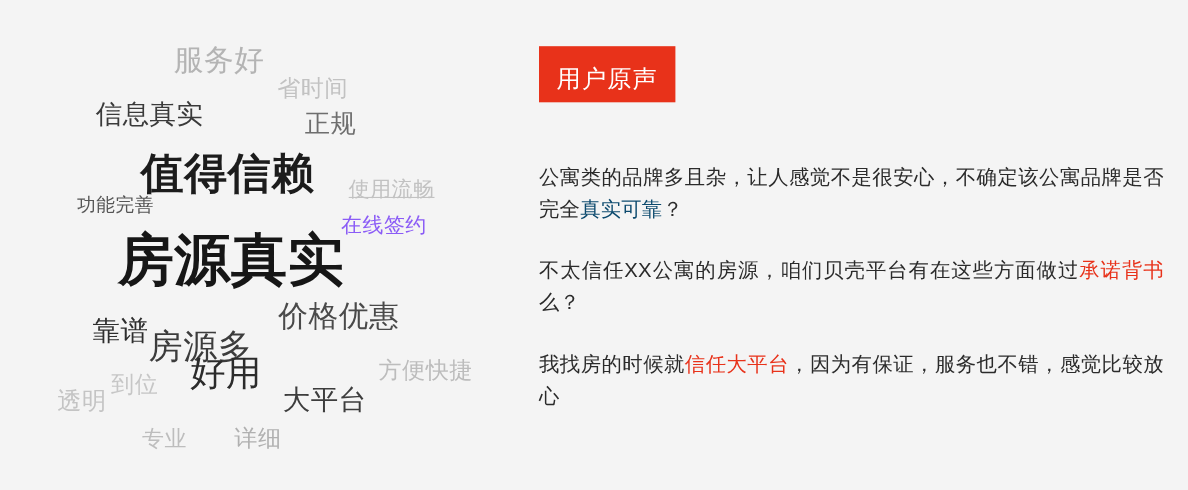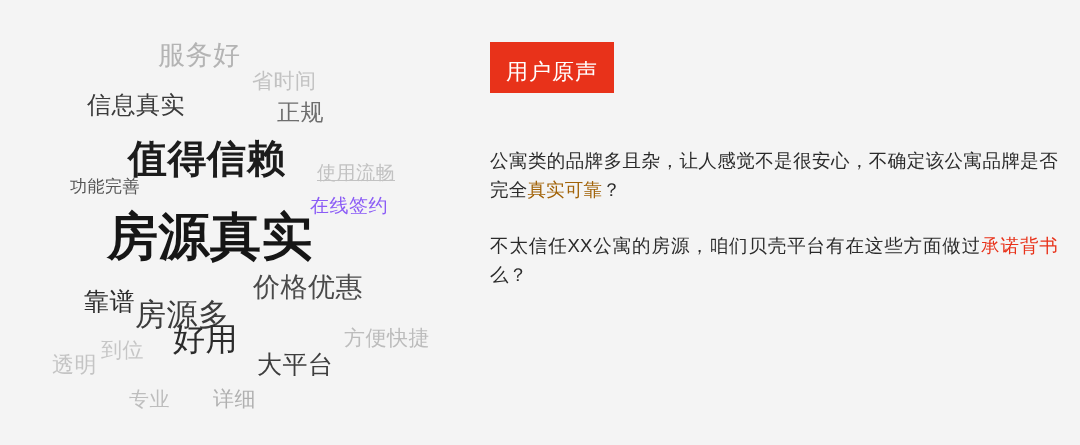--- a/index.html
+++ b/index.html
@@ -99,18 +99,19 @@
       <span class="cloud-word" style="left: 101px; top: 339px; font-size: 21px; color: rgb(198, 198, 198); font-weight: 400;">到位</span>
       <span class="cloud-word" style="left: 257px; top: 352px; font-size: 25px; color: rgb(61, 61, 61); font-weight: 400;">大平台</span>
       <span class="cloud-word" style="left: 52px; top: 354px; font-size: 22px; color: rgb(196, 196, 196); font-weight: 400;">透明</span>
       <span class="cloud-word" style="left: 129px; top: 389px; font-size: 20px; color: rgb(189, 189, 189); font-weight: 400;">专业</span>
       <span class="cloud-word" style="left: 213px; top: 388px; font-size: 21px; color: rgb(176, 176, 176); font-weight: 400;">详细</span>
     </div>
 
   <div id="quotes-panel">
     <div id="section-badge" style="background: rgb(232, 50, 26);">用户原声</div>
     <div id="quote-list">
-        <p class="quote-item"><span>公寓类的品牌多且杂，让人感觉不是很安心，不确定该公寓品牌是否完全</span><span class="hl" style="color: #a16207;">真实可靠</span><span>？</span></p>
+        <p class="quote-item"><span>公寓类的品牌多且杂，让人感觉不是很安心，不确定该公寓品牌是否完全</span><span class="hl" style="color: #0c4a6e;">真实可靠</span><span>？</span></p>
         <p class="quote-item"><span>不太信任XX公寓的房源，咱们贝壳平台有在这些方面做过</span><span class="hl" style="color: rgb(232, 50, 26);">承诺背书</span><span>么？</span></p>
+        <p class="quote-item"><span>我找房的时候就</span><span class="hl" style="color: rgb(232, 50, 26);">信任大平台</span><span>，因为有保证，服务也不错，感觉比较放心</span></p>
       </div>
   </div>
 
 </div>
 
 </body></html>

